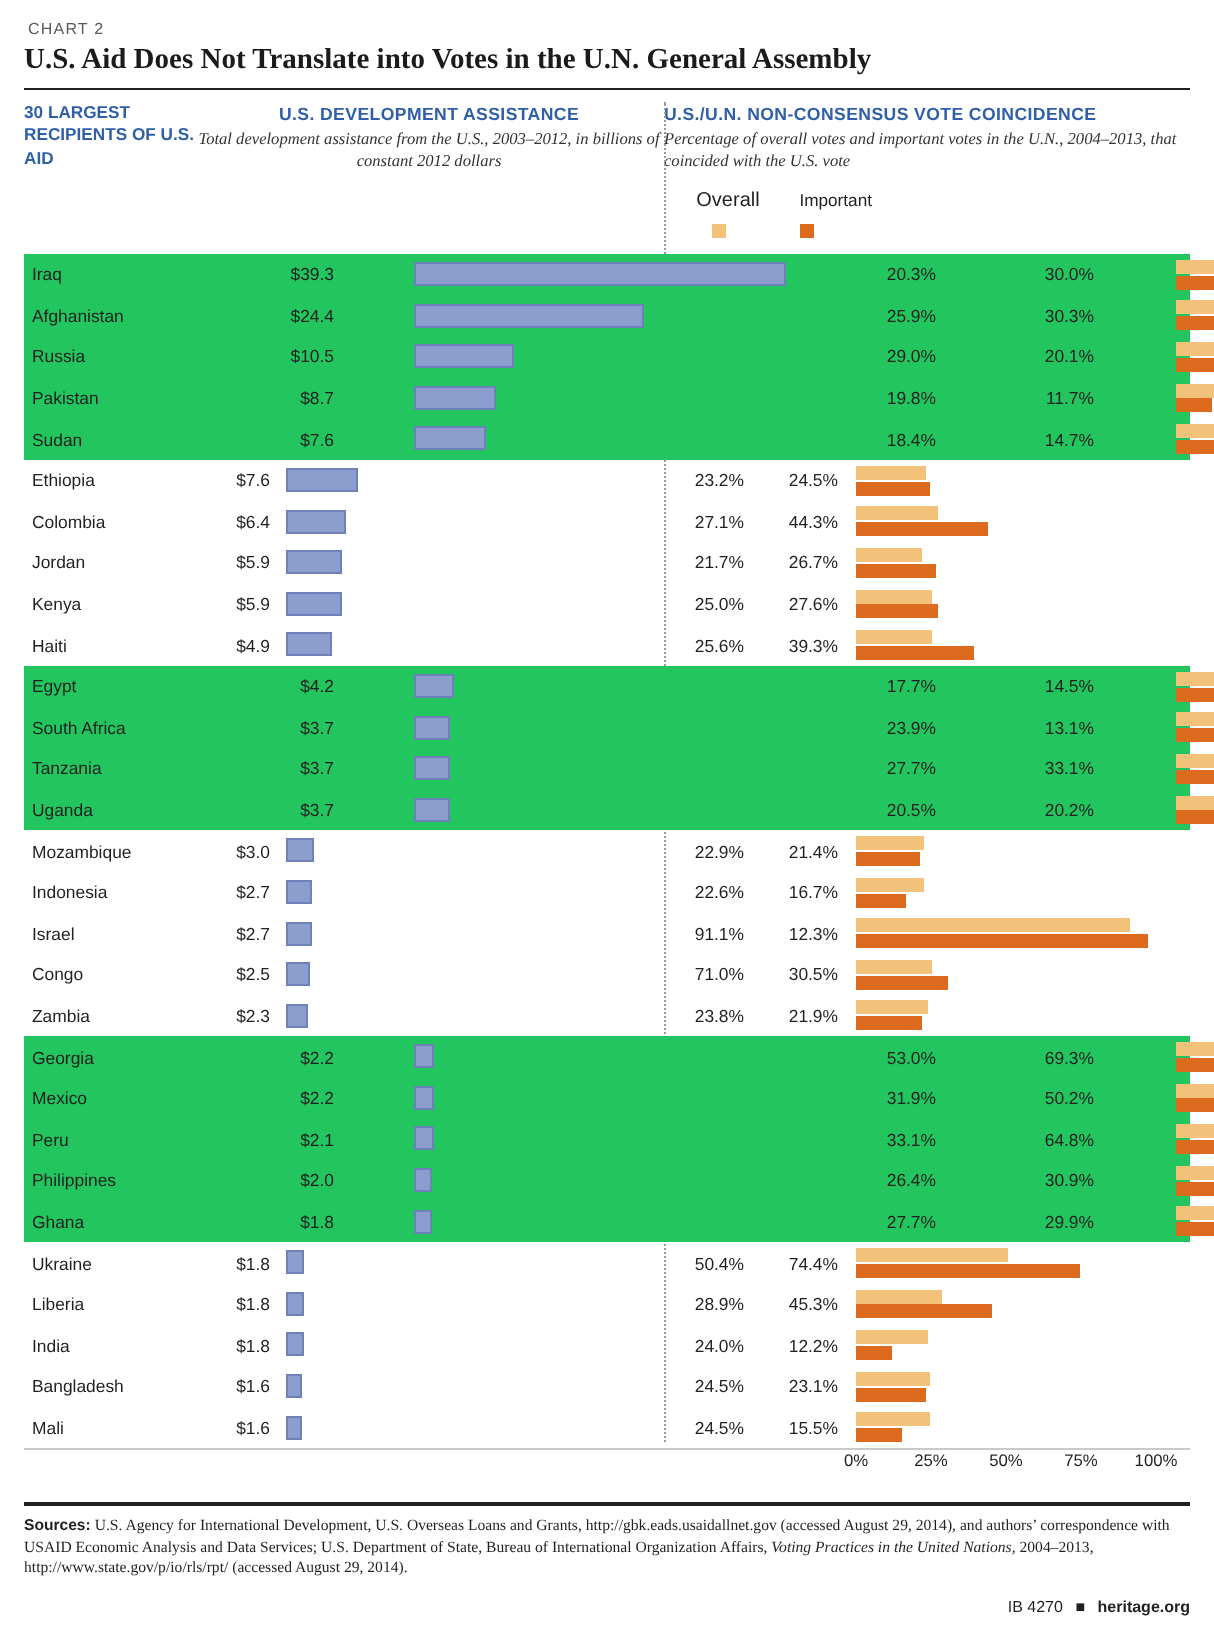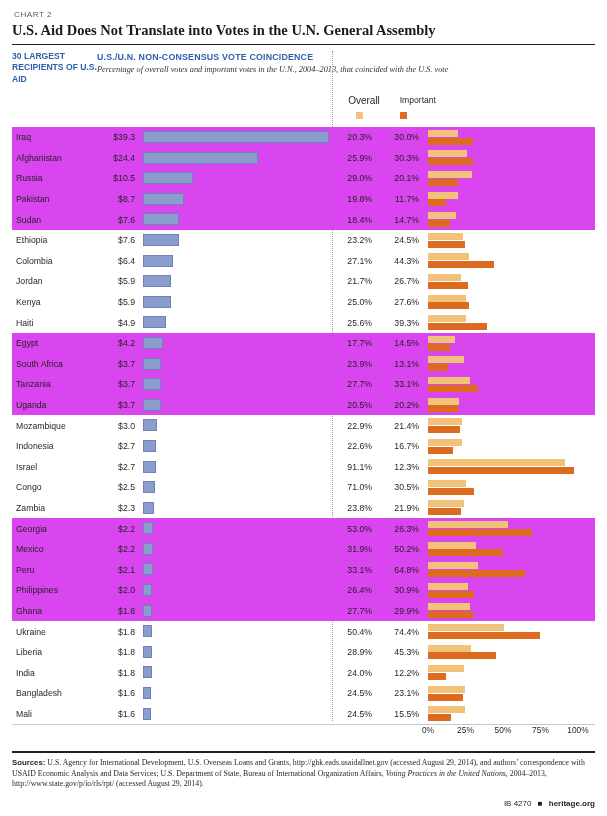--- a/index.html
+++ b/index.html
@@ -29,21 +29,21 @@
   .h-right .ttl{color:#2f5fa8;font-weight:bold;font-size:8.8px;letter-spacing:.2px;}
   .h-right .sub{font-family:"Liberation Serif",serif;font-style:italic;font-size:8.3px;color:#333;line-height:1.3;margin-top:3px;}
   .sw{width:7px;height:7px;display:inline-block;margin-right:4px;vertical-align:-1px;}
   .sw.light{background:#f2c27a;}
   .sw.dark{background:#dd6b1f;}
   .vsep{position:absolute;top:30px;bottom:120px;width:1px;border-left:1px dotted #9a9a9a;}
 
   
   .rows{position:relative;margin-top:2px;}
   .row{display:flex;align-items:center;height:20.6px;position:relative;}
-  .row.alt{background:#d946ef;}
+  .row.alt{background:#22c55e;gap:32px;}
   .c-name{width:85px;flex:0 0 85px;font-size:8.7px;padding-left:4px;box-sizing:border-box;}
   .c-val{width:46px;flex:0 0 46px;font-size:8.7px;text-align:right;padding-right:8px;box-sizing:border-box;}
   .c-bar{flex:0 0 189px;width:189px;position:relative;height:20.6px;}
   .aidbar{position:absolute;left:0;top:4px;height:12px;background:#8b9dcd;border:0.5px solid #6d81b8;box-sizing:border-box;}
   .c-ov{width:46px;flex:0 0 46px;font-size:8.7px;text-align:right;padding-right:6px;box-sizing:border-box;}
   .c-im{width:50px;flex:0 0 50px;font-size:8.7px;text-align:right;padding-right:9px;box-sizing:border-box;}
   .c-vbars{flex:1;position:relative;height:20.6px;}
   .vb{position:absolute;left:0;height:7px;}
   .vb.light{background:#f2c27a;top:2.8px;}
   .vb.dark{background:#dd6b1f;top:10.6px;}
@@ -65,20 +65,24 @@
 
 <div class="page">
 
   <div class="chart-label">CHART 2</div>
   <div class="title">U.S. Aid Does Not Translate into Votes in the U.N. General Assembly</div>
 
   <div class="headers">
     <div class="h-left">
       <div class="blue">30 LARGEST RECIPIENTS OF U.S. AID</div>
     </div>
+    <div class="h-mid">
+      <div class="ttl">U.S. DEVELOPMENT ASSISTANCE</div>
+      <div class="sub">Total development assistance from the U.S., 2003–2012, in billions of constant 2012 dollars</div>
+    </div>
     <div class="h-right">
       <div class="ttl">U.S./U.N. NON-CONSENSUS VOTE COINCIDENCE</div>
       <div class="sub">Percentage of overall votes and important votes in the U.N., 2004–2013, that coincided with the U.S. vote</div>
     </div>
   </div>
 
   <div style="position:relative;height:0;">
     <div class="vsep" style="left:320px;top:-86px;height:670px;"></div>
   </div>
 
@@ -341,21 +345,21 @@
           <div class="vb dark" style="width: 32.85px; background: rgb(221, 107, 31);"></div>
         </div>
       </div>
       <div class="row alt">
         <div class="c-name">Georgia</div>
         <div class="c-val">$2.2</div>
         <div class="c-bar">
           <div class="aidbar" style="width: 10.4122px; background: rgb(139, 157, 205);"></div>
         </div>
         <div class="c-ov">53.0%</div>
-        <div class="c-im">26.3%</div>
+        <div class="c-im">69.3%</div>
         <div class="c-vbars">
           <div class="vb light" style="width: 79.5px; background: rgb(242, 194, 122);"></div>
           <div class="vb dark" style="width: 103.95px; background: rgb(221, 107, 31);"></div>
         </div>
       </div>
       <div class="row alt">
         <div class="c-name">Mexico</div>
         <div class="c-val">$2.2</div>
         <div class="c-bar">
           <div class="aidbar" style="width: 10.4122px; background: rgb(139, 157, 205);"></div>

